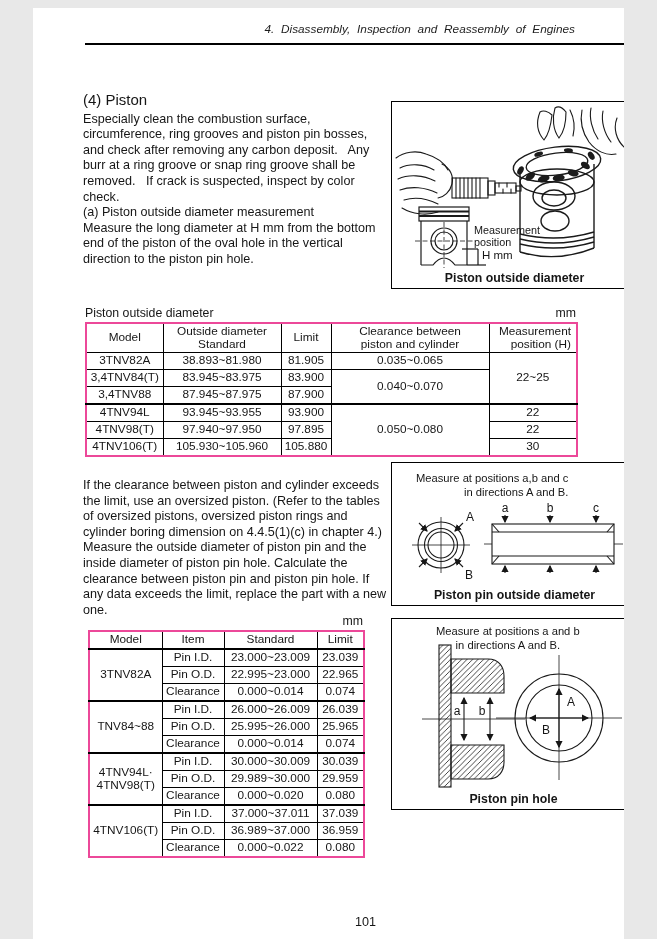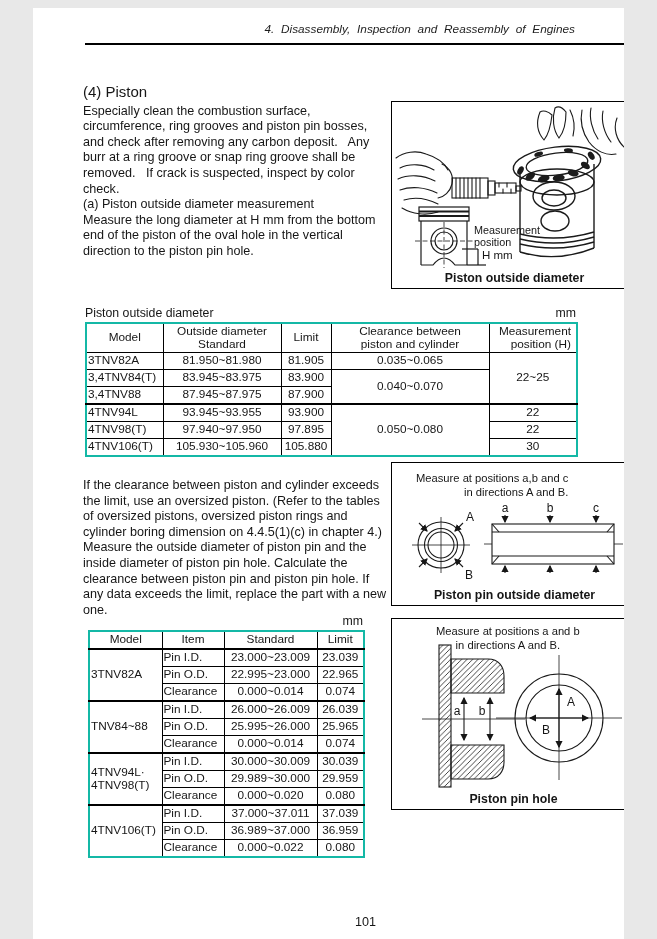--- a/index.html
+++ b/index.html
@@ -10,47 +10,47 @@
     overflow:hidden;
   }
   .abs { position:absolute; }
   .prew { white-space:pre-wrap; }
   .pre  { white-space:pre-line; }
 
   .hdr { top:14px; right:49px; font-style:italic; font-size:11.8px; word-spacing:3.5px; color:#1d1d1d; }
   .rule { top:35px; left:52px; width:566px; height:2px; background:#000; }
 
   .col-l { left:50px; width:316px; font-size:12.6px; line-height:15.6px; }
-  .b1 { top:76px; }
+  .b1 { top:84px; }
   .b2 { top:470px; }
   .sec-title { font-size:15px; font-weight:normal; margin:0 0 4px 0; }
   .col-l p { margin:0; }
   .gap { margin-top:7px; }
 
   .fig { border:1.6px solid #000; background:#fff; }
   .fig svg { display:block; width:100%; height:100%; }
   .fig1 { left:358px; top:93px;  width:245px; height:186px; }
   .fig2 { left:358px; top:454px; width:245px; height:142px; }
   .fig3 { left:358px; top:610px; width:243px; height:190px; }
   .figcap { position:absolute; left:0; right:0; bottom:3px; text-align:center; font-weight:bold; font-size:12.3px; }
   .fignote { position:absolute; font-size:11.2px; line-height:13.8px; }
   .flabel { position:absolute; font-size:10.8px; line-height:12.3px; }
 
   .tlabel1 { left:52px; top:298px; width:491px; font-size:12.3px; display:flex; justify-content:space-between; }
   .tlabel2 { left:55px; top:606px; width:275px; font-size:12.3px; text-align:right; }
 
-  table { border-collapse:collapse; position:absolute; table-layout:fixed; border:2px solid #14b8a6; }
+  table { border-collapse:collapse; position:absolute; table-layout:fixed; border:2px solid #ec4899; }
   td { border:1px solid #000; font-size:11.8px; text-align:center; padding:0 1px; vertical-align:middle; line-height:13.5px; }
   .t1 { left:52px; top:314px; width:491px; }
   .t2 { left:55px; top:622px; width:275px; }
   .t1 td { height:16px; }
   .t1 tr.hd td { height:28px; }
   .t2 td { height:16px; }
   tr.gs td { border-top:2px solid #000; }
-  td.lft { text-align:left; }
+  td.lft { text-align:center; }
   td.rgt { text-align:right; padding-right:5px; }
 
   .pagenum { left:4px; width:657px; top:907px; text-align:center; font-size:12.6px; }
 </style>
 </head>
 <body>
 
 <div class="page">
 
   <div class="abs hdr">4. Disassembly, Inspection and Reassembly of Engines</div>
@@ -181,21 +181,21 @@
       <td class="pre">Outside diameter
 Standard</td>
       <td>Limit</td>
       <td class="pre">Clearance between
 piston and cylinder</td>
       <td class="pre rgt">Measurement
 position (H)</td>
     </tr>
     <tr>
       <td class="lft">3TNV82A</td>
-      <td>81.950~81.980</td>
+      <td>38.893~81.980</td>
       <td>81.905</td>
       <td>0.035~0.065</td>
       <td rowspan="3">22~25</td>
     </tr>
     <tr>
       <td class="lft">3,4TNV84(T)</td>
       <td>83.945~83.975</td>
       <td>83.900</td>
       <td rowspan="2">0.040~0.070</td>
     </tr>

